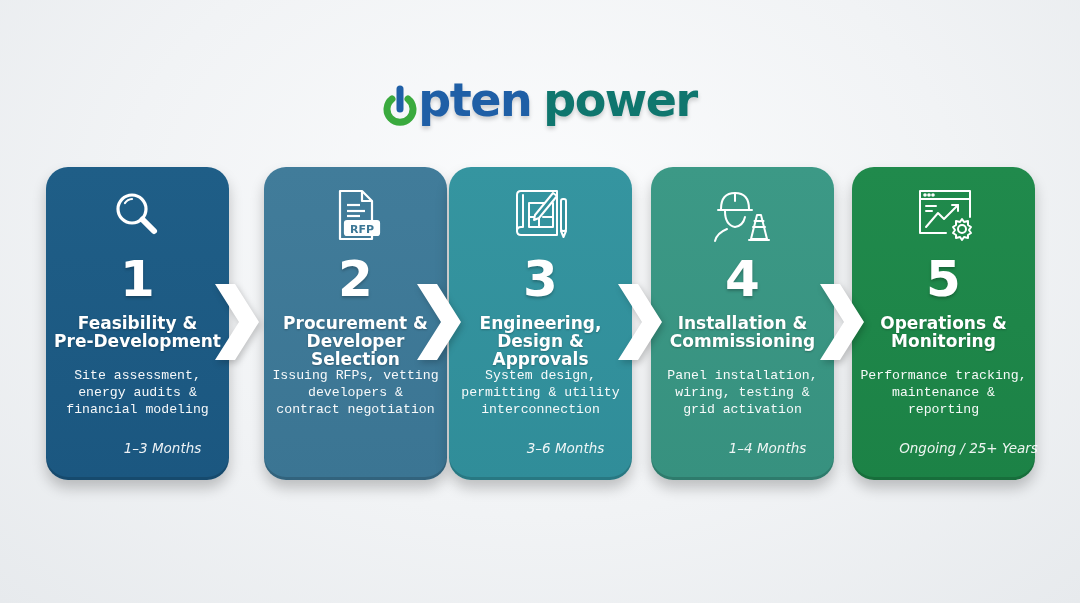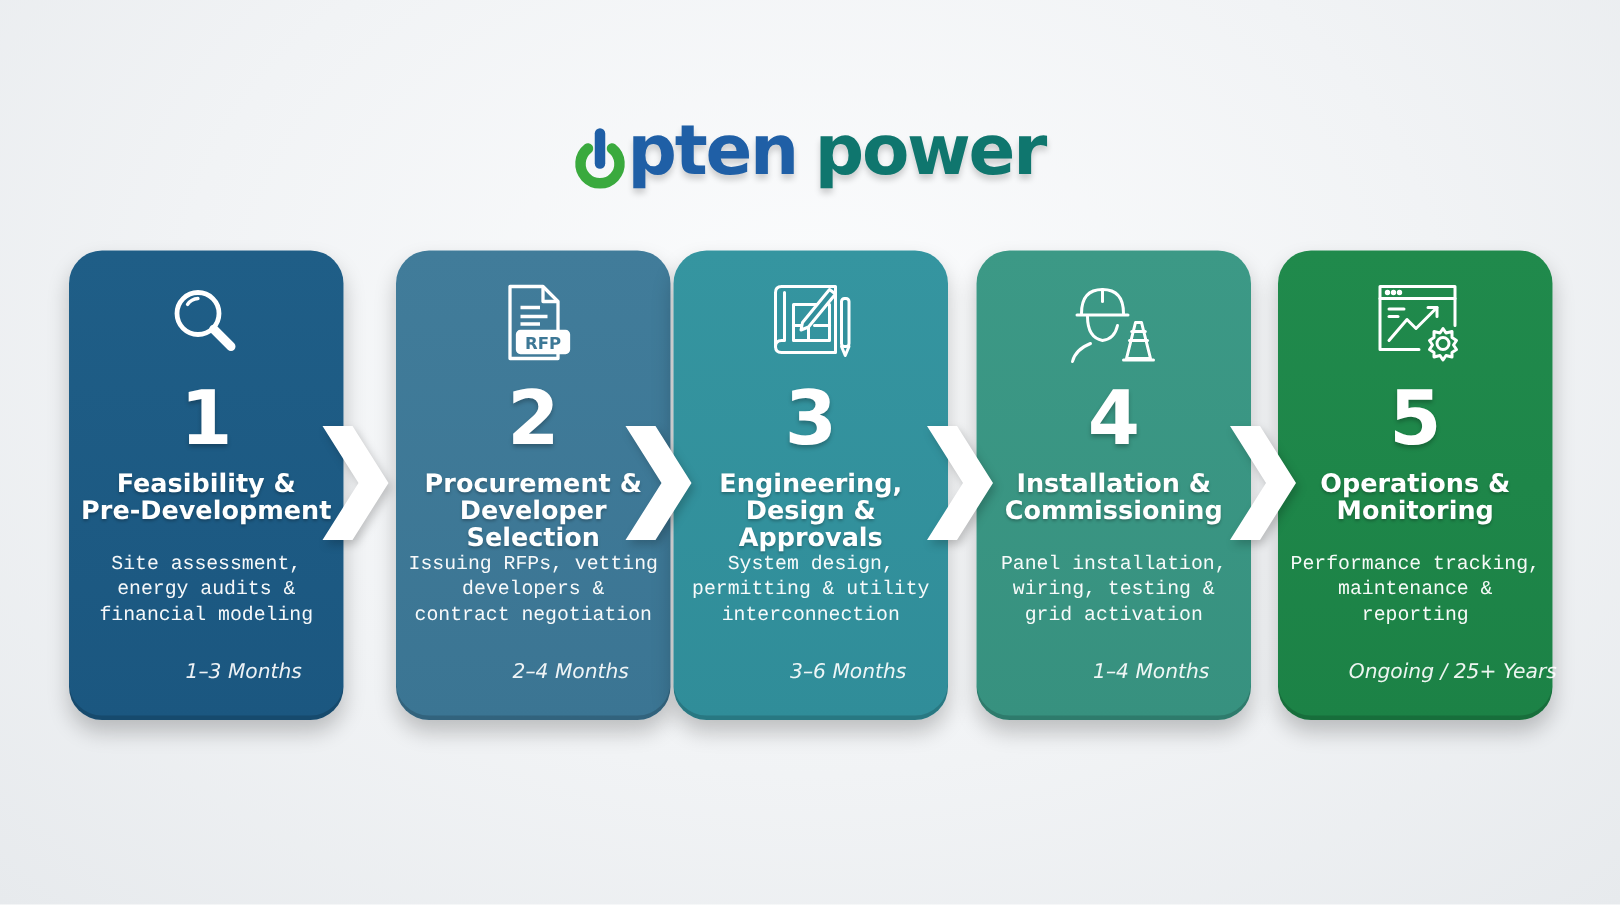--- a/index.html
+++ b/index.html
@@ -87,21 +87,20 @@
       <rect x="19" y="36" width="34" height="14" rx="2" fill="#fff"></rect>
       <text x="36" y="47.5" text-anchor="middle" font-family="DejaVu Sans, sans-serif" font-weight="bold" font-size="11" fill="#3d7896" stroke="none">RFP</text>
     </svg>
   </div>
   <div class="num" style="top:82px">2</div>
   <div class="title">Procurement &amp;
 Developer Selection</div>
   <div class="desc">Issuing RFPs, vetting
 developers &amp;
 contract negotiation</div>
-  <div class="dur">2–4 Months</div>
 </div>
 
 <div class="card" style="left:449px; background: linear-gradient(180deg,#3595a0,#308d99);">
   <div class="icon">
     <svg width="64" height="60" viewBox="0 0 64 60" fill="none" stroke="#fff" stroke-width="2" stroke-linejoin="round" stroke-linecap="round">
       <path d="M8 10 Q8 6 12 6 H48 V50 H12 Q8 50 8 46 Z"></path>
       <path d="M8 46 Q8 42 12 42 H14 V10"></path>
       <rect x="20" y="18" width="24" height="24"></rect>
       <line x1="20" y1="32" x2="30" y2="32"></line>
       <line x1="34" y1="32" x2="44" y2="32"></line>

